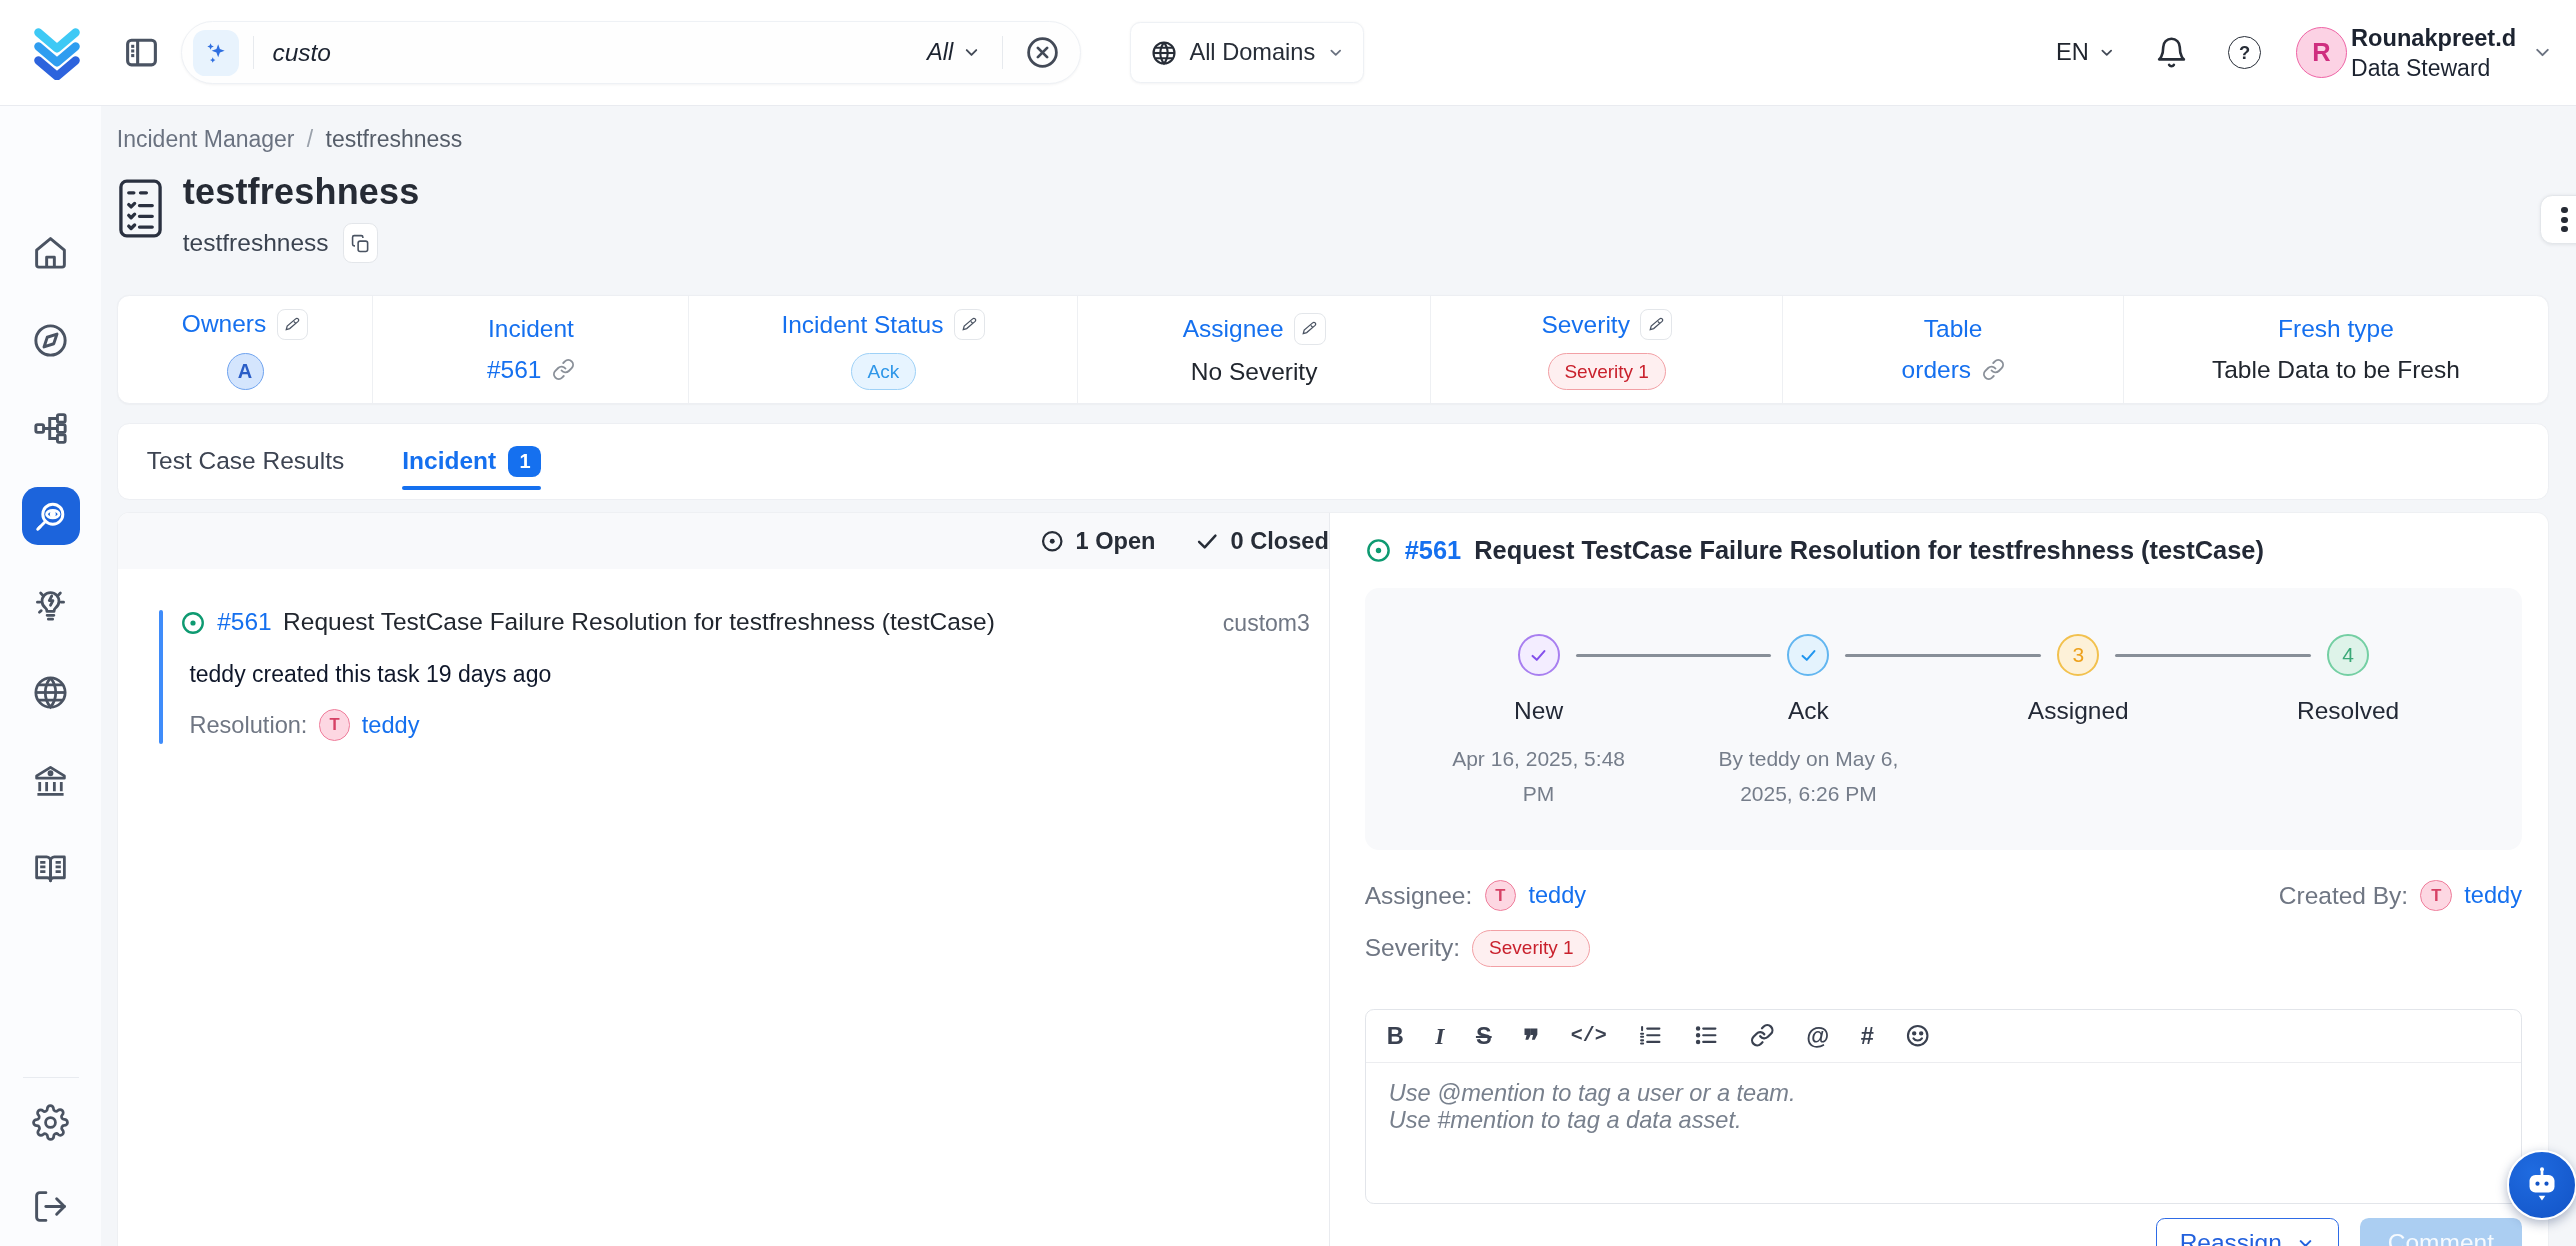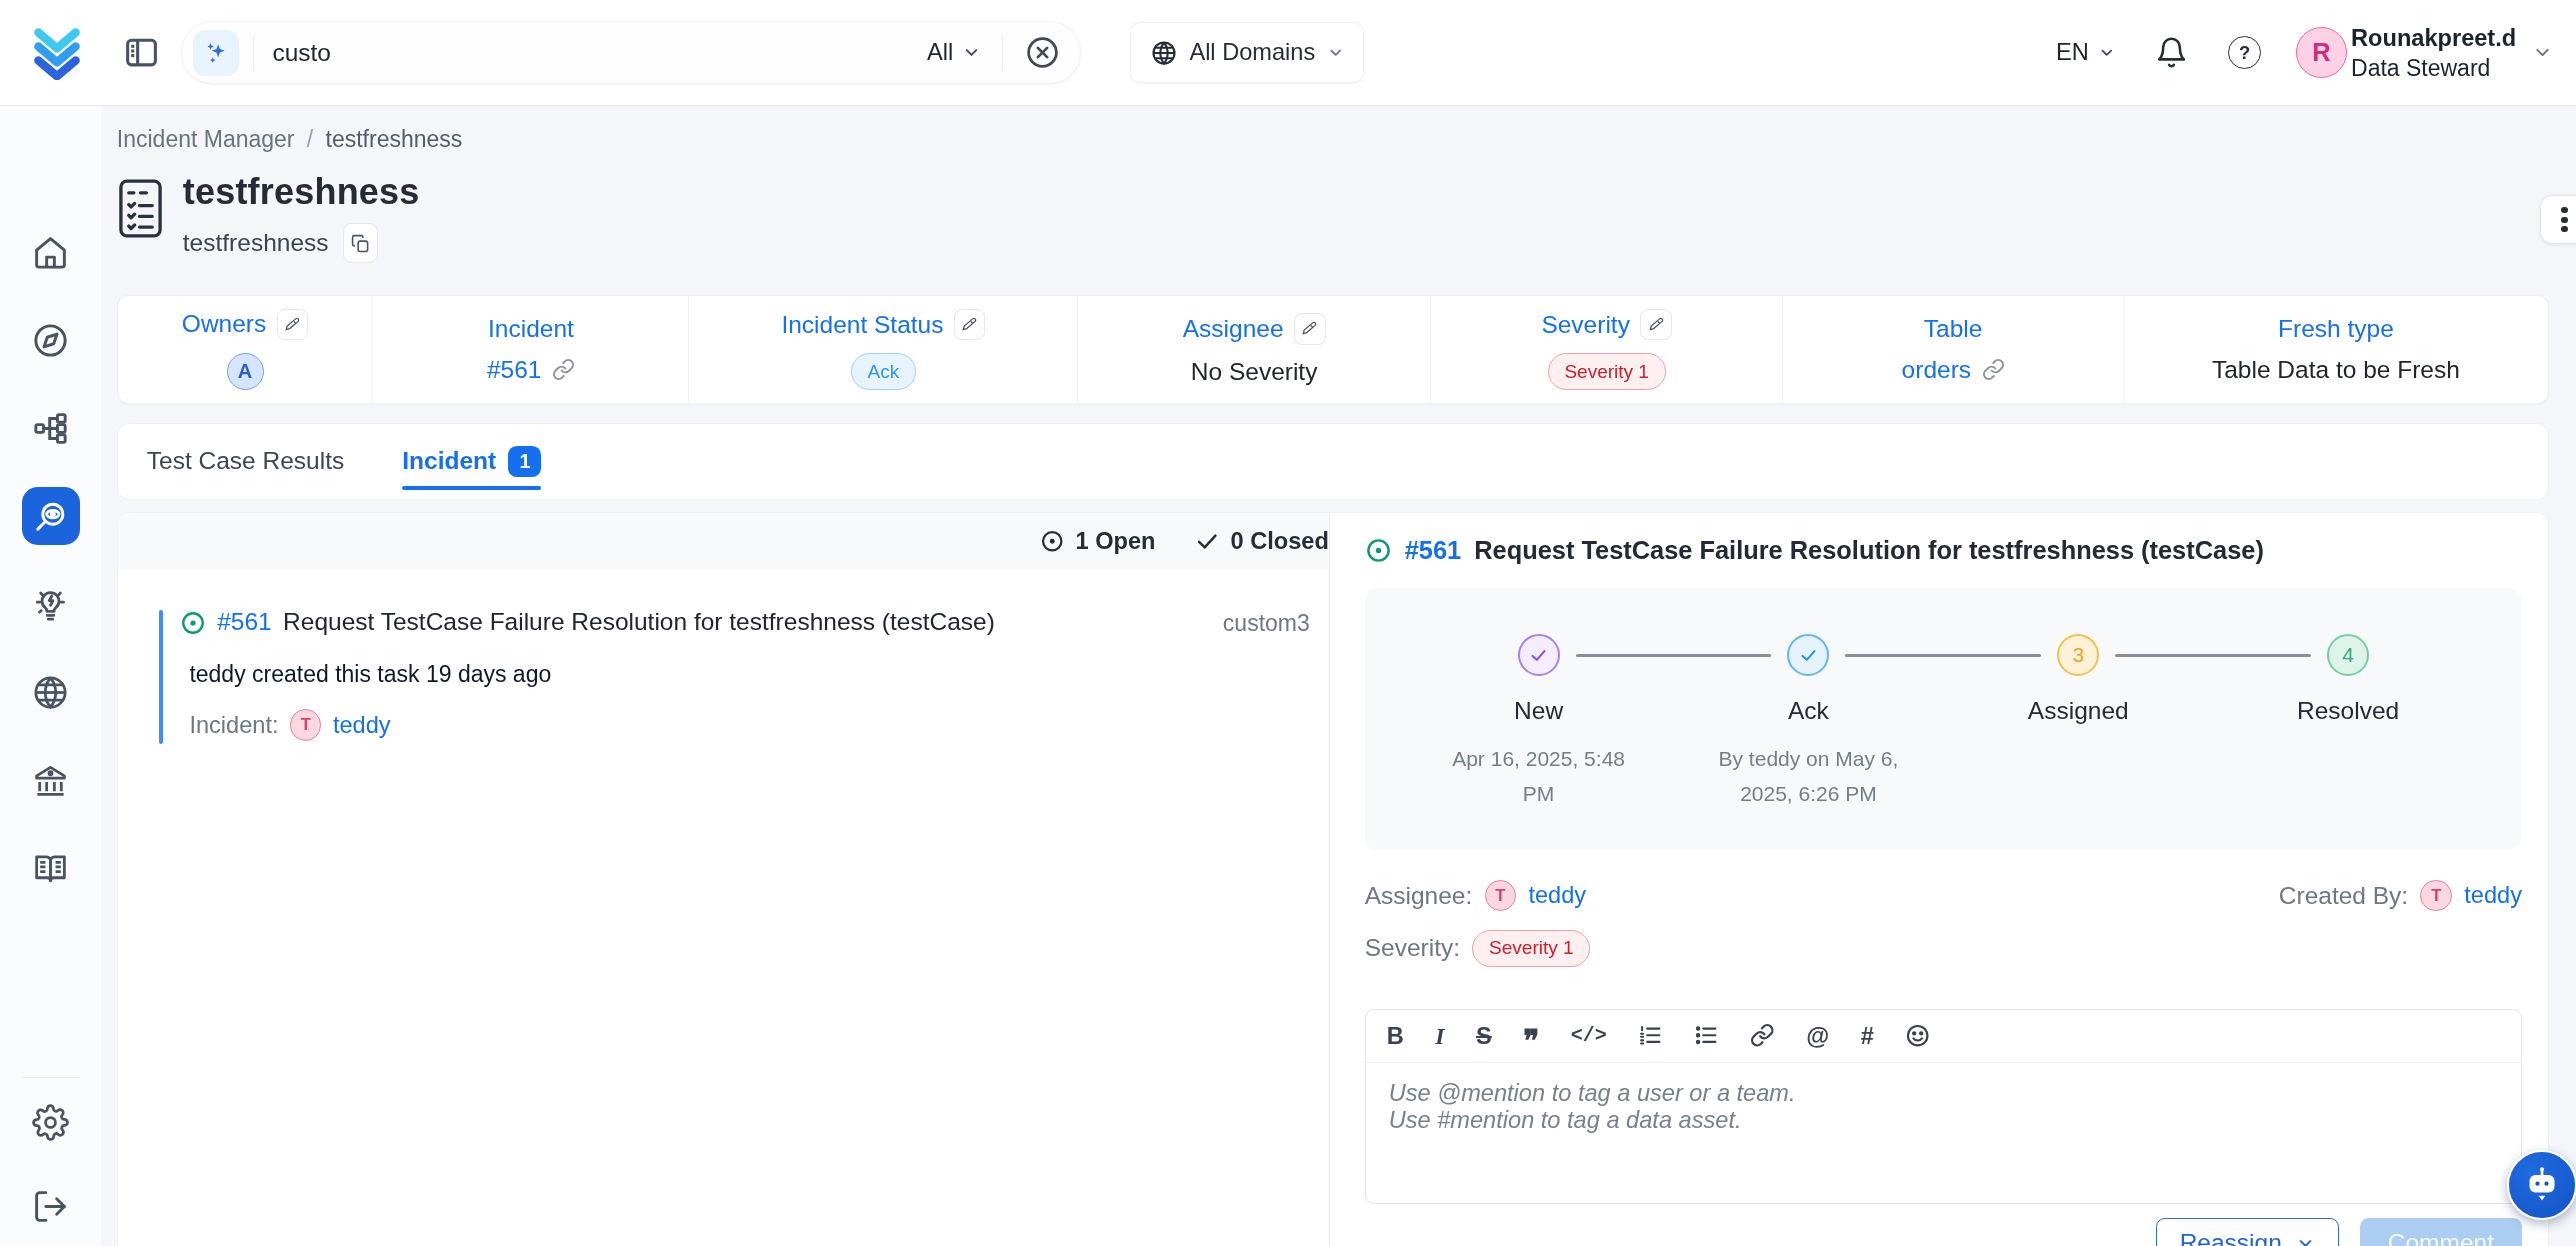--- a/index.html
+++ b/index.html
@@ -17,20 +17,21 @@
   .topbar {
     height:106px; background:#ffffff; border-bottom:0.9px solid #e9ebf0;
     display:flex; align-items:center; padding:0 23px 0 30px; position:relative; z-index:5;
   }
   .logo { width:54px; height:54px; flex:0 0 auto; }
   .panel-toggle { margin-left:39px; cursor:pointer; }
   .search-wrap {
     margin-left:21px; width:900px; height:63px; background:#fefefe;
     border:0.9px solid #eef1f5; border-radius:31.5px; display:flex; align-items:center;
     box-shadow:0 0.9px 2.6px rgba(16,24,40,.05);
+    font-style:italic;
   }
   .sparkle-chip { width:46px; height:46px; border-radius:12.3px; background:#e8f3fd; display:grid; place-items:center; margin-left:10.5px; }
   .vline { width:0.9px; height:33px; background:#e7eaee; }
   .search-query { margin-left:19px; font-size:24.5px; color:#1c2330; flex:1; }
   .scope { display:flex; align-items:center; gap:8.8px; font-size:23.6px; color:#1c2330; cursor:pointer; }
   .search-wrap .vline.right { margin:0 21px; }
   .clear-btn { margin-right:19px; cursor:pointer; }
   .domains-btn {
     margin-left:49px; height:61px; border-radius:10.5px; background:#fff; border:0.9px solid #eef1f5;
     box-shadow:0 0.9px 2.6px rgba(16,24,40,.05); display:flex; align-items:center; gap:11.4px; padding:0 19px; cursor:pointer;
@@ -490,21 +491,21 @@
             <svg style="margin-top:1.8px" width="26" height="26" viewBox="0 0 24 24" fill="none" stroke="#0e9a71" stroke-width="2.2">
                 <circle cx="12" cy="12" r="9"></circle>
                 <circle cx="12" cy="12" r="2.4" fill="#0e9a71" stroke="none"></circle>
               </svg>
             <span class="task-id">#561</span>
             <span class="task-title">Request TestCase Failure Resolution for testfreshness (testCase)</span>
             <span class="task-tag">custom3</span>
           </div>
           <div class="task-meta">teddy created this task 19 days ago</div>
           <div class="task-assignees">
-            <span class="assignees-label">Incident:</span>
+            <span class="assignees-label">Resolution:</span>
             <span class="avatar teddy">T</span>
             <span class="teddy-name">teddy</span>
           </div>
         </div>
       </div>
 
       <div class="v-divider"></div>
 
       <div class="right-panel">
         <div class="detail-head">

